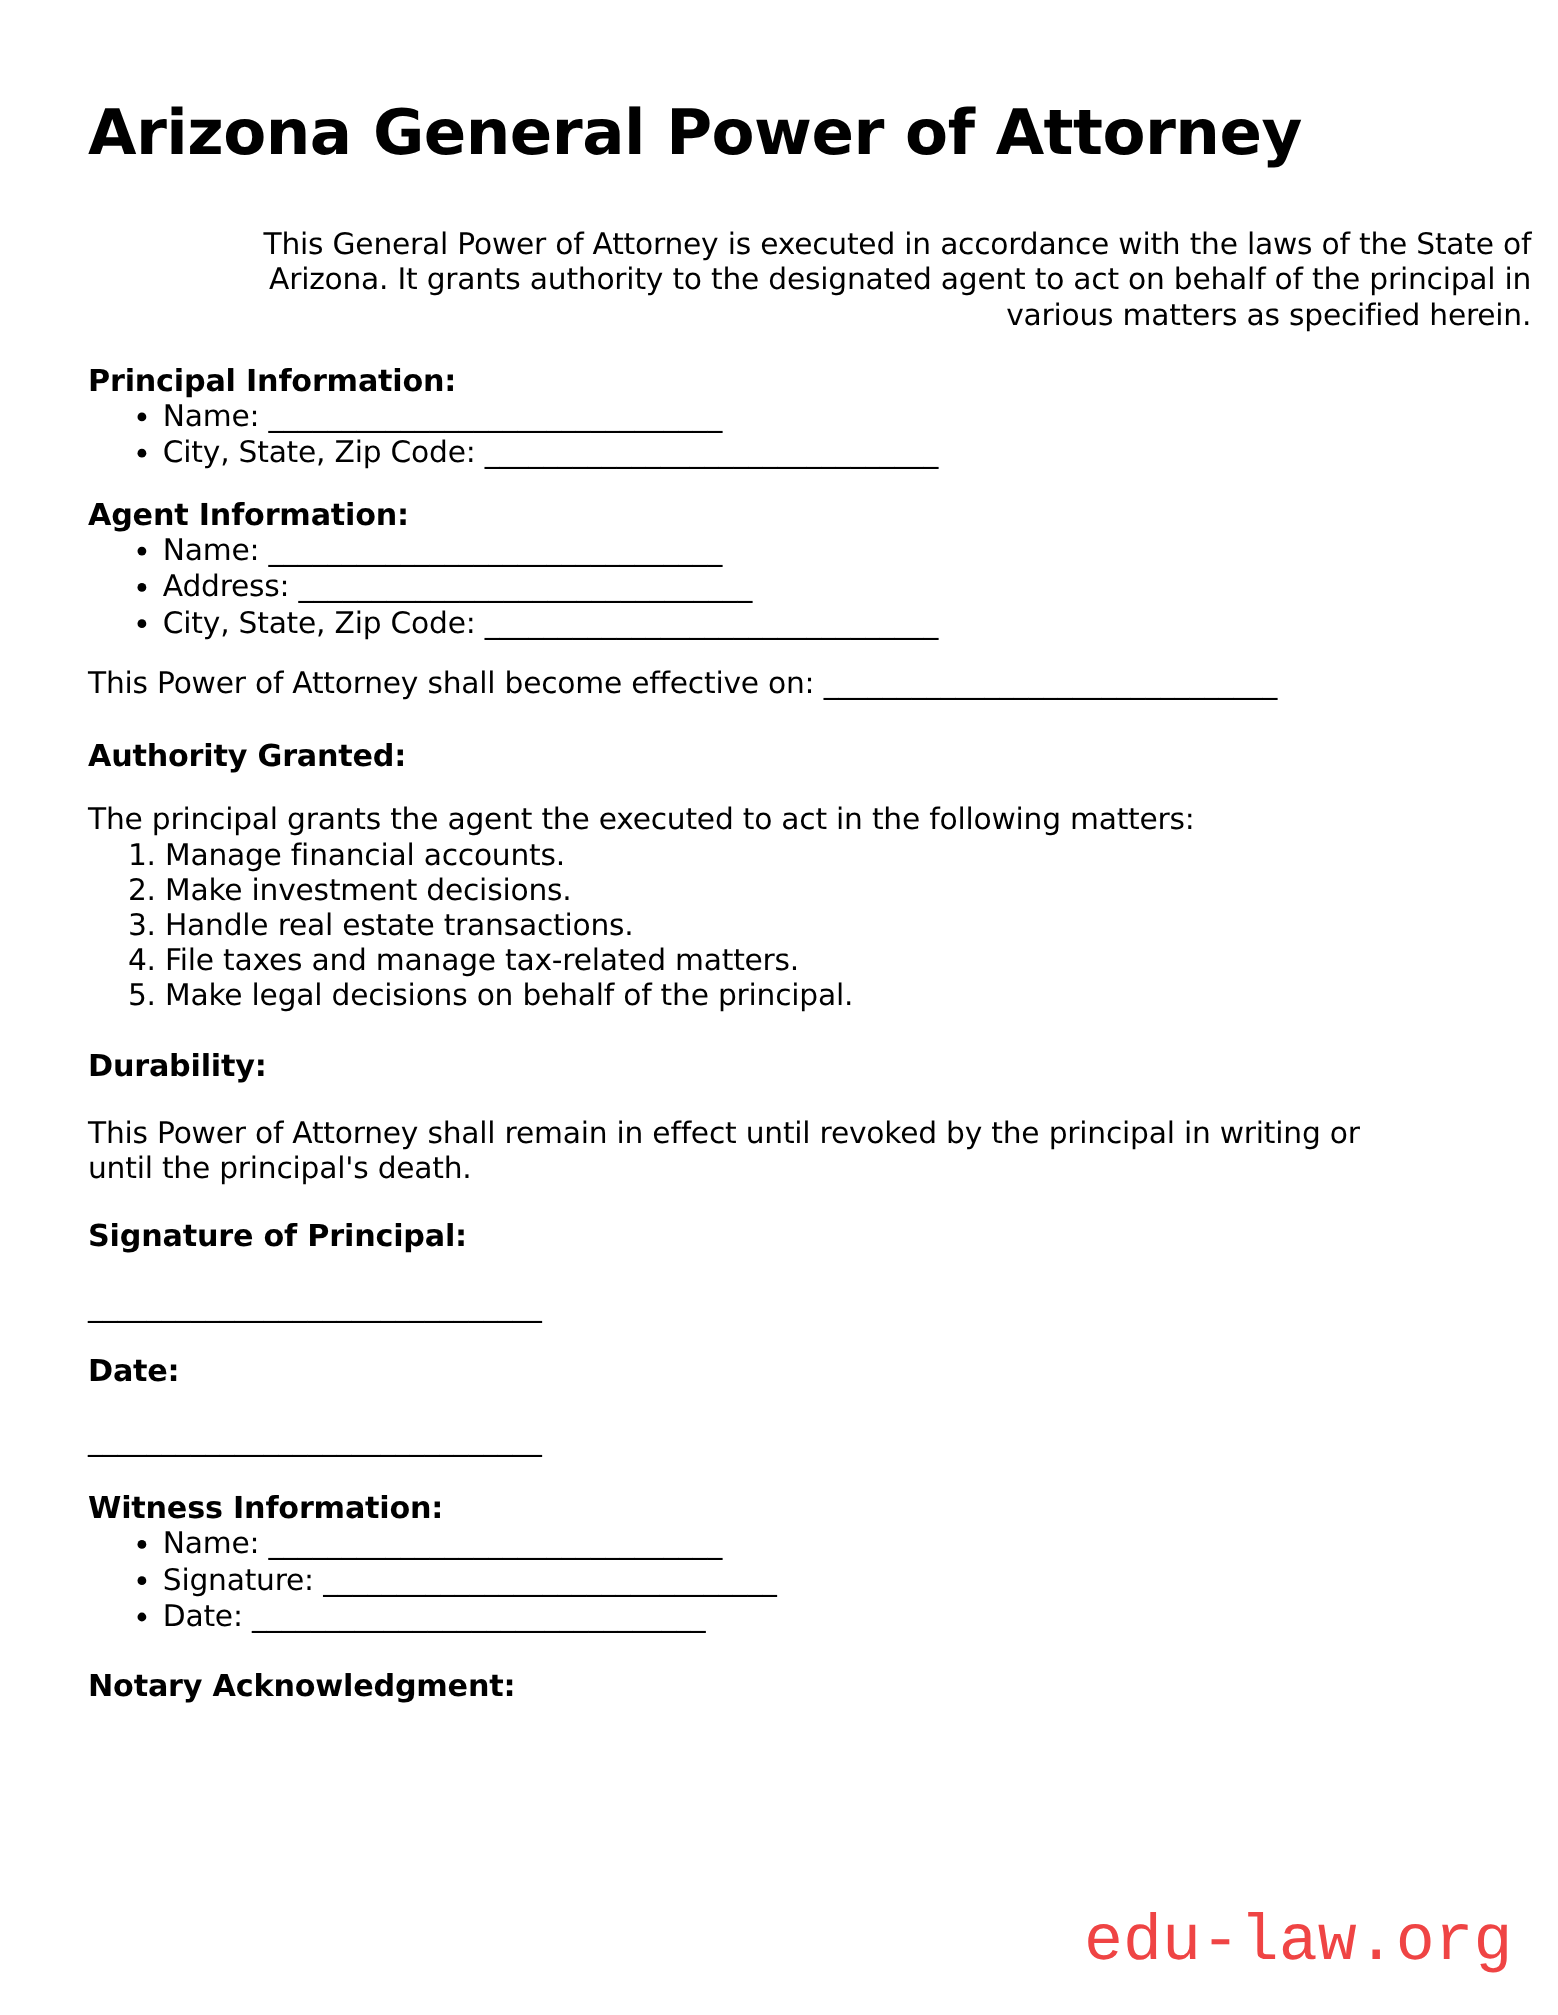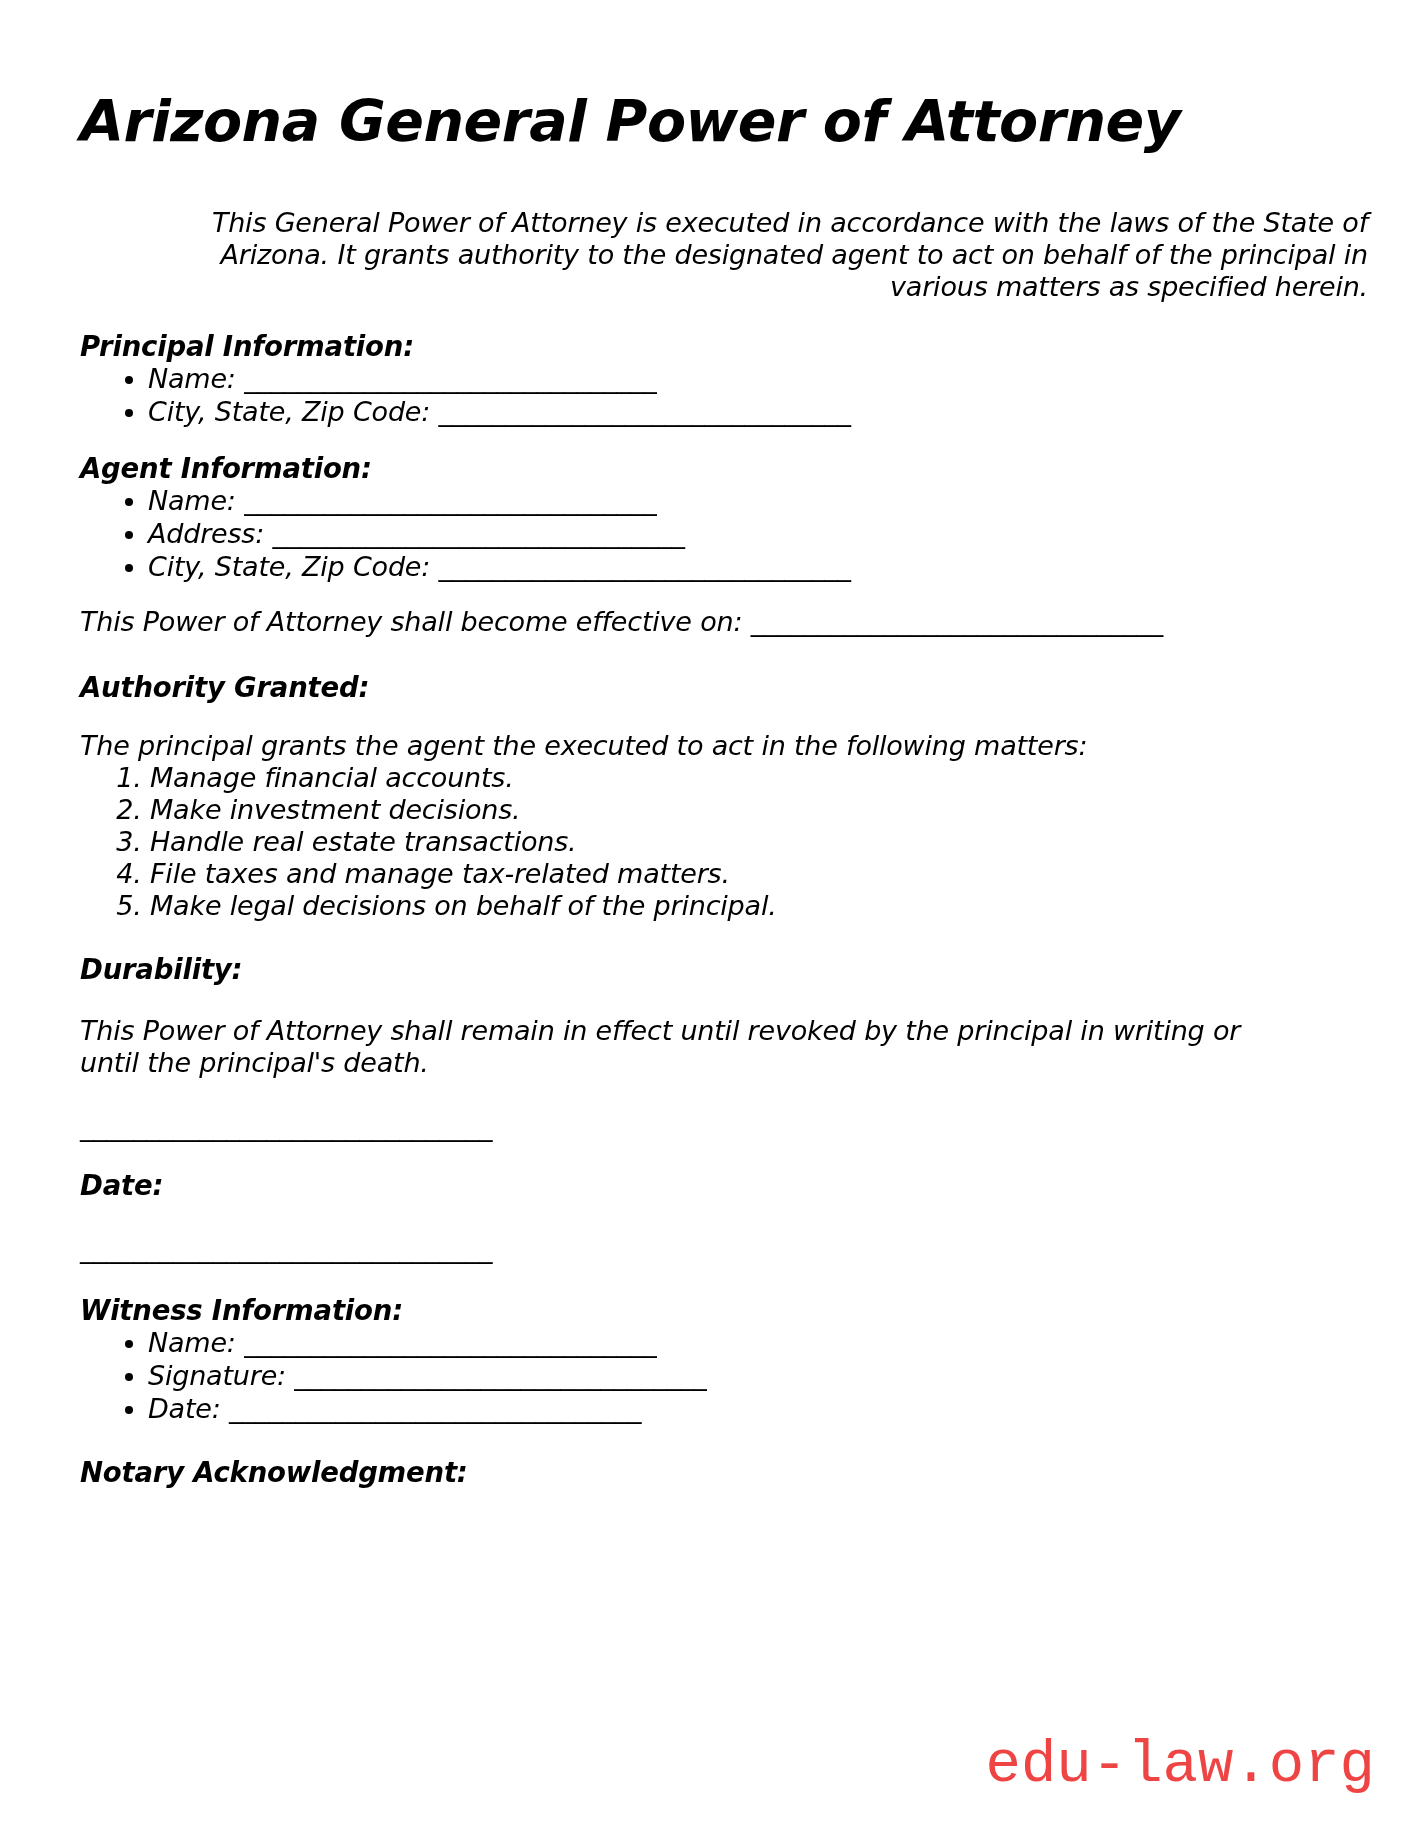--- a/index.html
+++ b/index.html
@@ -5,21 +5,21 @@
   html, body { margin: 0; padding: 0; }
   body {
     width: 1416px; height: 1832px;
     background: #ffffff; color: #000000;
     font-family: "DejaVu Sans", sans-serif;
     font-size: 27px;
     letter-spacing: -0.2px;
     overflow: hidden;
     position: relative;
   }
-  .page { padding: 88px 48px 0 80px; font-style: italic; }
+  .page { padding: 88px 24px 0 80px; }
 
   h1.doc-title {
     font-size: 57px; line-height: 66px; margin: 0;
     font-weight: bold; letter-spacing: -0.5px;
   }
 
   .para {
     margin: 0; line-height: 32px;
     white-space: pre-line; 
   }
@@ -85,20 +85,21 @@
     <li>Make investment decisions.</li>
     <li>Handle real estate transactions.</li>
     <li>File taxes and manage tax-related matters.</li>
     <li>Make legal decisions on behalf of the principal.</li>
   </ol>
 
   <div class="h2 mt31">Durability:</div>
   <p class="para mt30">This Power of Attorney shall remain in effect until revoked by the principal in writing or
 until the principal's death.</p>
 
+  <div class="h2 mt29">Signature of Principal:</div>
   <p class="blankline mt32">_______________________________</p>
 
   <div class="h2 mt26">Date:</div>
   <p class="blankline mt32">_______________________________</p>
 
   <div class="h2 mt29">Witness Information:</div>
   <ul class="fill-list mt26">
     <li><span>Name:</span> <span>_______________________________</span></li>
     <li><span>Signature:</span> <span>_______________________________</span></li>
     <li><span>Date:</span> <span>_______________________________</span></li>

